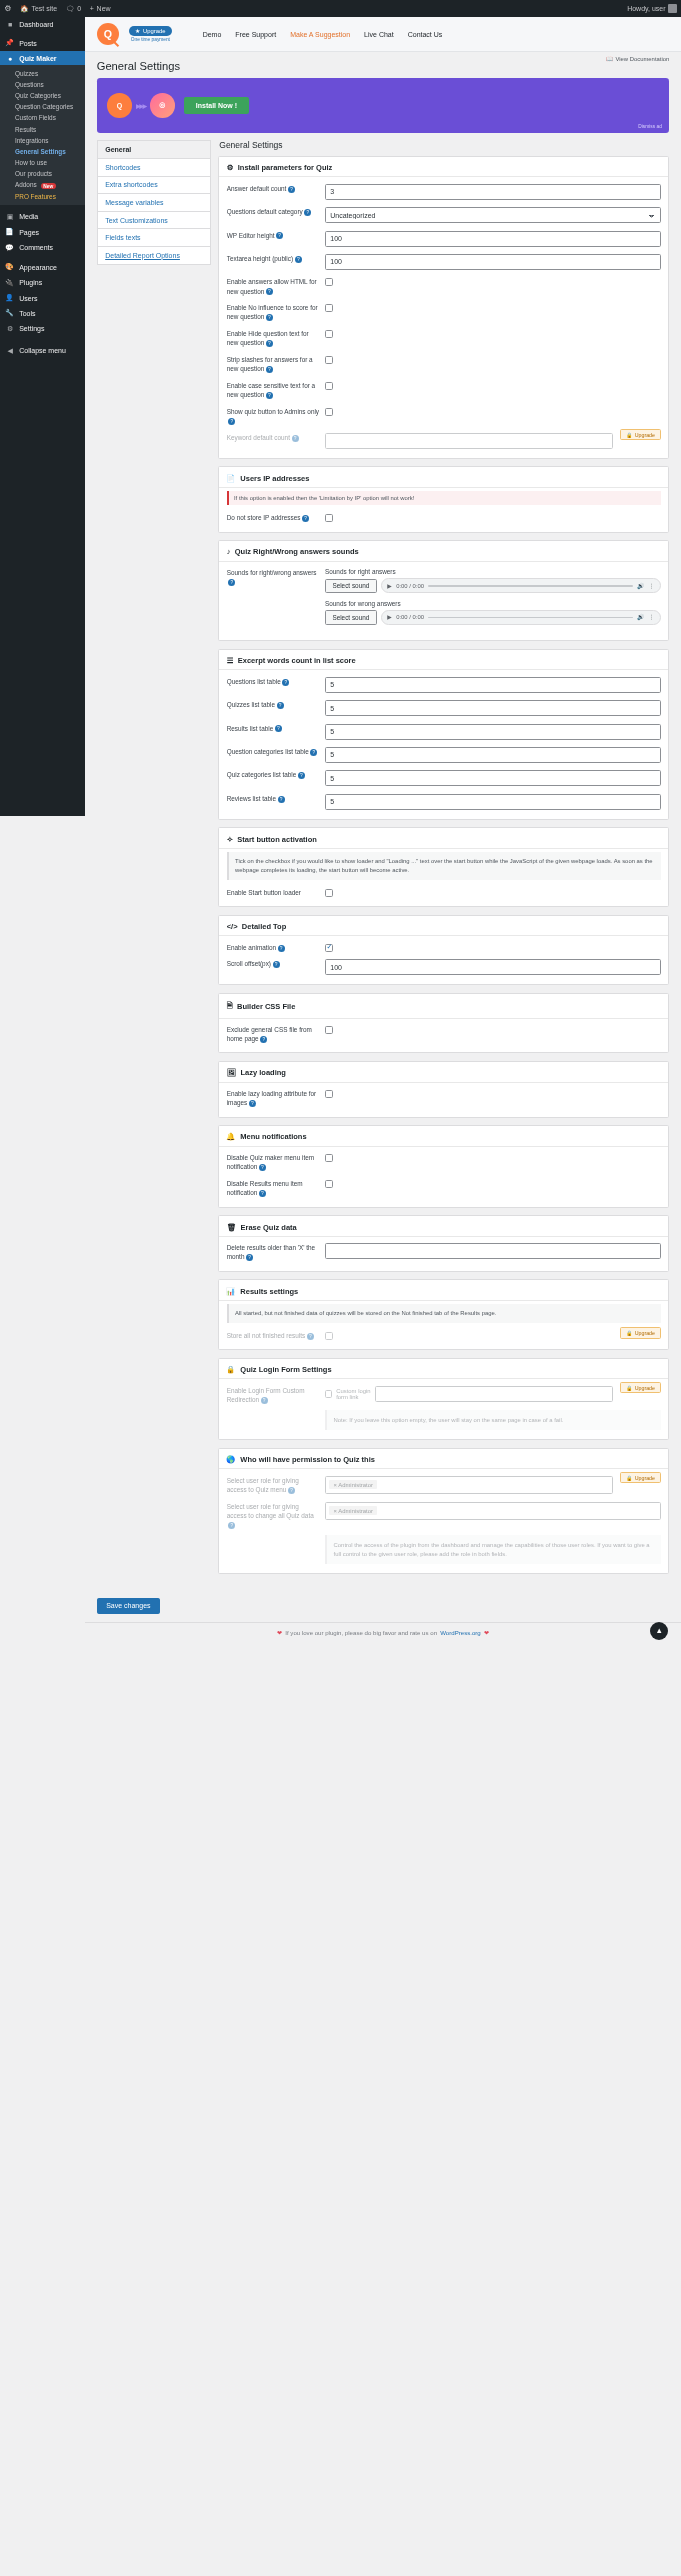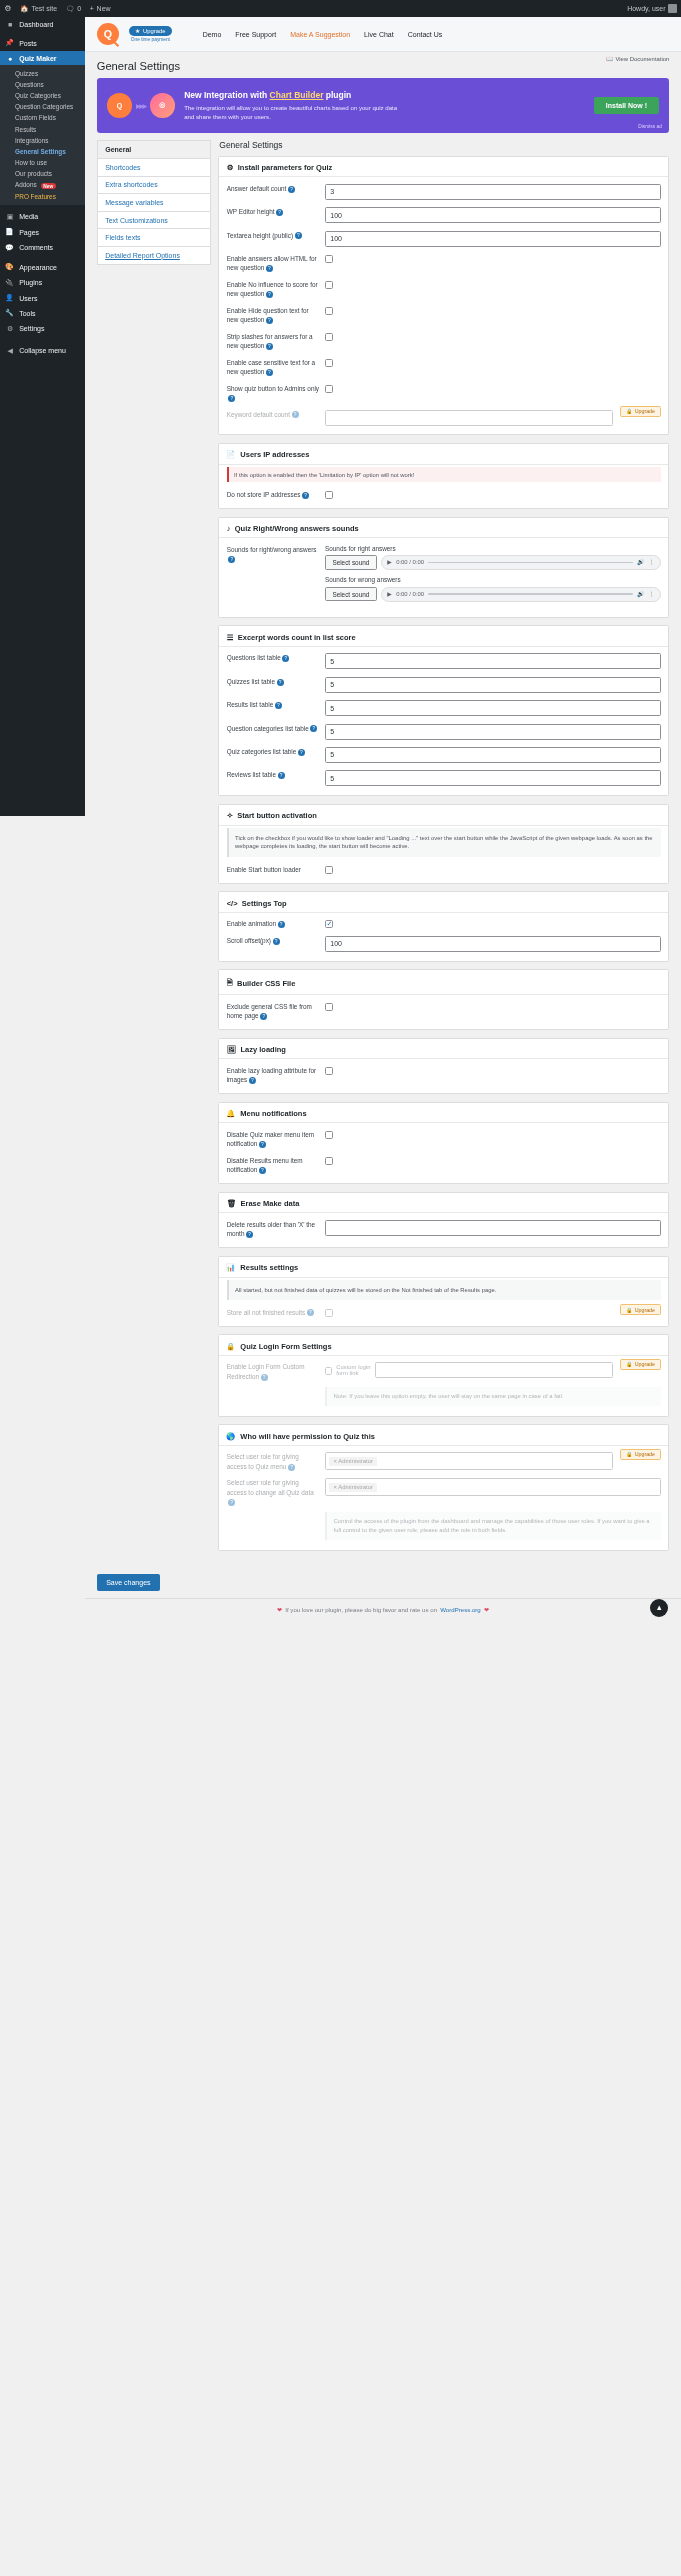--- a/index.html
+++ b/index.html
@@ -352,26 +352,20 @@
       </div>
       <h1>General Settings</h1>
     </div>
 
     <div class="promo">
       <div class="promo-icons">
         <div class="promo-circle">Q</div>
         <span class="chev">▸▸▸</span>
         <div class="promo-circle alt">◎</div>
       </div>
-      <div class="promo-text">
-        <h2>
-          <span>New Integration with </span><a>Chart Builder</a><span> plugin</span>
-        </h2>
-        <p>The integration will allow you to create beautiful charts based on your quiz data and share them with your users.</p>
-      </div>
       <button class="promo-btn">Install Now !</button>
       <span class="promo-dismiss">Dismiss ad</span>
     </div>
 
     <div class="body-area">
 
       <div class="side-tabs">
         <div class="tab active">General</div>
         <div class="tab">Shortcodes</div>
         <div class="tab">Extra shortcodes</div>
@@ -392,20 +386,26 @@
           <div class="card-sep"></div>
 
 
           <div class="row">
             <div class="lbl">
               <span>Answer default count</span><span class="help">?</span>
             </div>
             <div class="fld"><input type="text" value="3" style=""></div>
           </div>
 
+          <div class="row">
+            <div class="lbl">
+              <span>Questions default category</span><span class="help">?</span>
+            </div>
+            <div class="fld"><select><option>Uncategorized</option></select></div>
+          </div>
 
           <div class="row">
             <div class="lbl">
               <span>WP Editor height</span><span class="help">?</span>
             </div>
             <div class="fld"><input type="text" value="100" style=""></div>
           </div>
 
           <div class="row">
             <div class="lbl">
@@ -564,21 +564,21 @@
           <div class="notice-grey">Tick on the checkbox if you would like to show loader and "Loading ..." text over the start button while the JavaScript of the given webpage loads. As soon as the webpage completes its loading, the start button will become active.</div>
           <div class="row">
             <div class="lbl"><span>Enable Start button loader</span></div>
             <div class="fld"><input type="checkbox" style=""></div>
           </div>
         </div>
 
         <div class="card">
           <div class="card-head">
             <span class="hico">&lt;/&gt;</span>
-            <span>Settings Top</span>
+            <span>Detailed Top</span>
           </div>
           <div class="card-sep"></div>
           <div class="row">
             <div class="lbl"><span>Enable animation</span><span class="help">?</span></div>
             <div class="fld"><input type="checkbox" class="checked" style=""></div>
           </div>
           <div class="row">
             <div class="lbl"><span>Scroll offset(px)</span><span class="help">?</span></div>
             <div class="fld"><input type="text" value="100" style=""></div>
           </div>
@@ -620,21 +620,21 @@
           </div>
           <div class="row">
             <div class="lbl"><span>Disable Results menu item notification</span><span class="help">?</span></div>
             <div class="fld"><input type="checkbox" style=""></div>
           </div>
         </div>
 
         <div class="card">
           <div class="card-head">
             <span class="hico">🗑</span>
-            <span>Erase Make data</span>
+            <span>Erase Quiz data</span>
           </div>
           <div class="card-sep"></div>
           <div class="row">
             <div class="lbl"><span>Delete results older than 'X' the month</span><span class="help">?</span></div>
             <div class="fld"><input type="text" value="" style=""></div>
           </div>
         </div>
 
         <div class="card">
           <div class="card-head">

